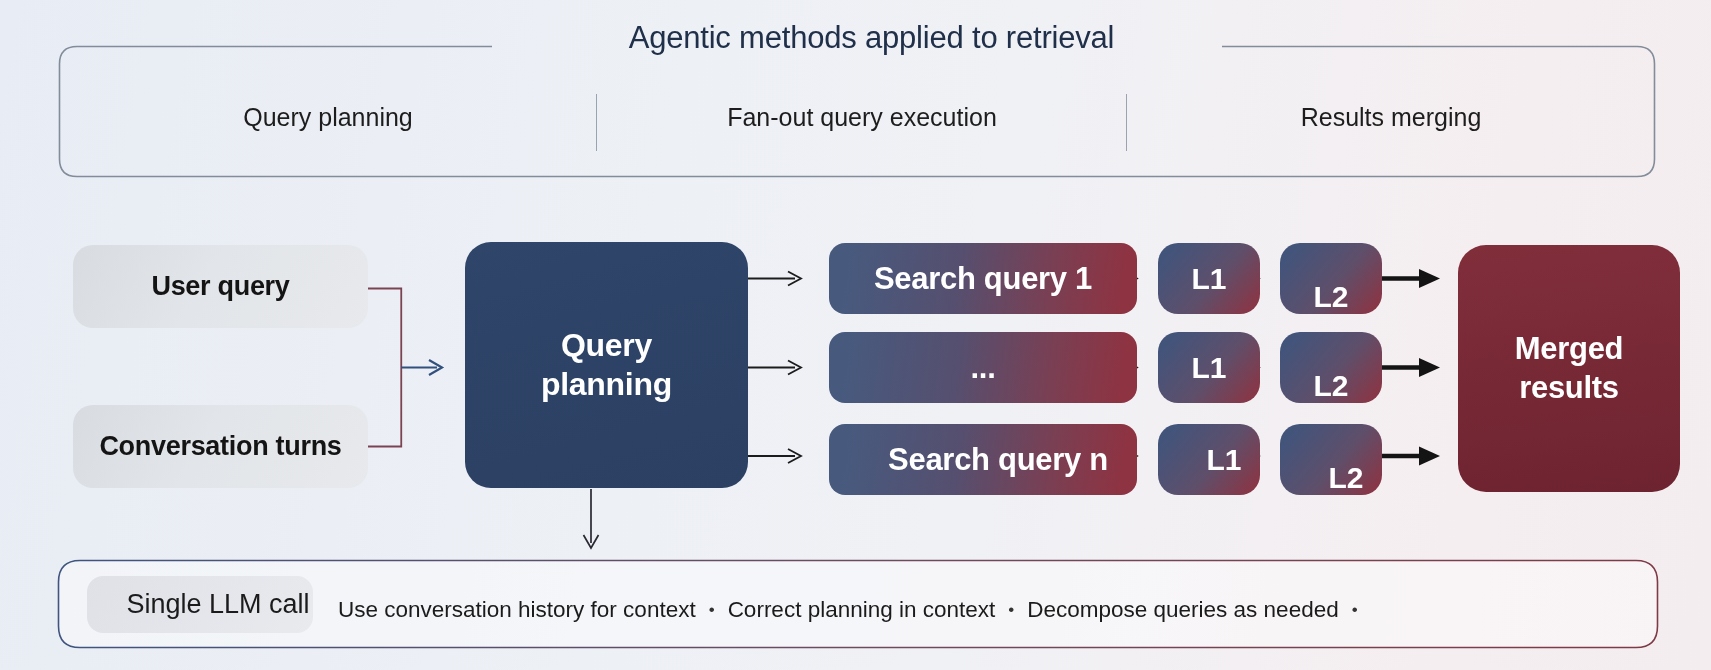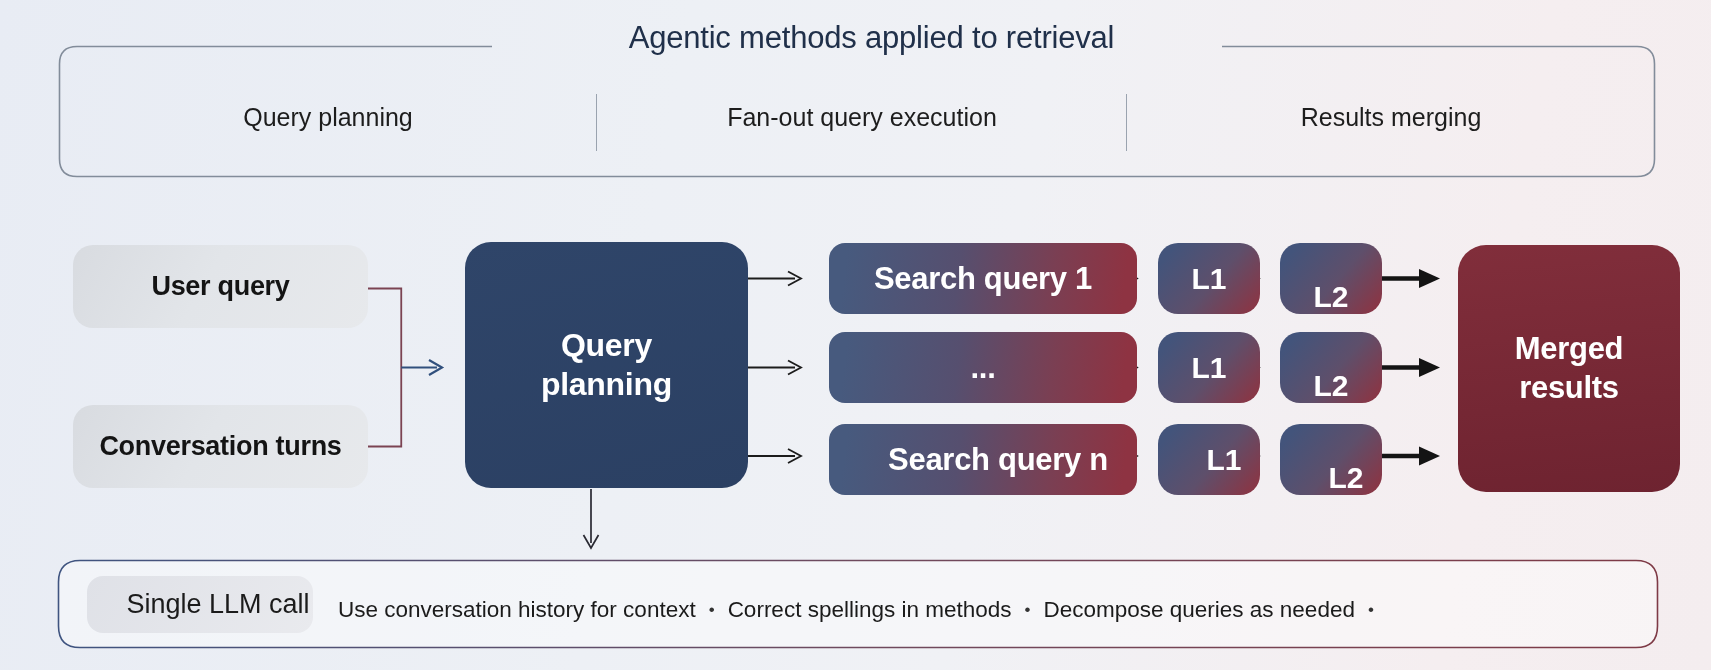--- a/index.html
+++ b/index.html
@@ -149,19 +149,19 @@
   <div class="abs box merged-box">
     <span style="width:140px;">Merged results</span>
   </div>
 
   <div class="abs box badge">
     <span>Single LLM call</span>
   </div>
   <div class="abs notes">
     <span>Use conversation history for context</span>
     <span class="sep">•</span>
-    <span>Correct spellings in methods</span>
+    <span>Correct planning in context</span>
     <span class="sep">•</span>
     <span>Decompose queries as needed</span>
     <span class="sep">•</span>
   </div>
 
 </div>
 
 </body></html>

